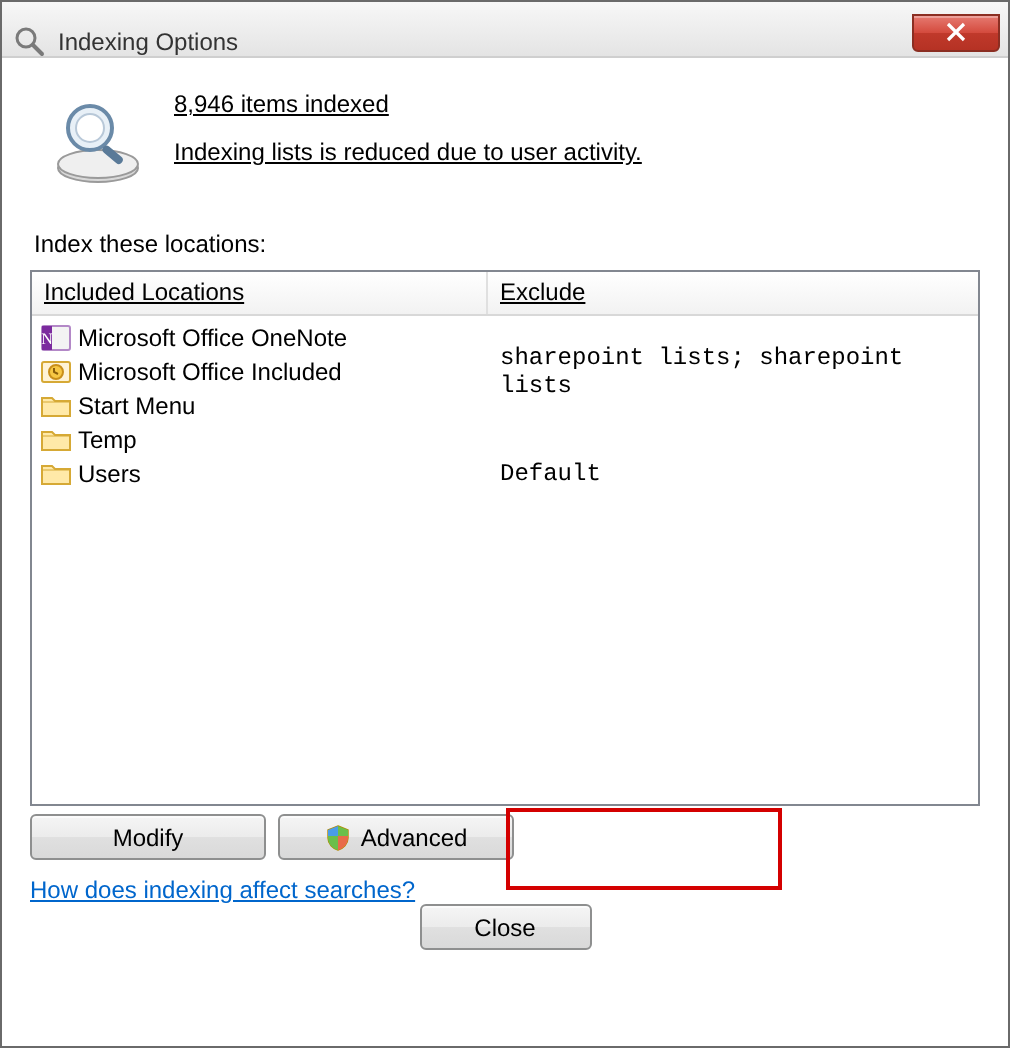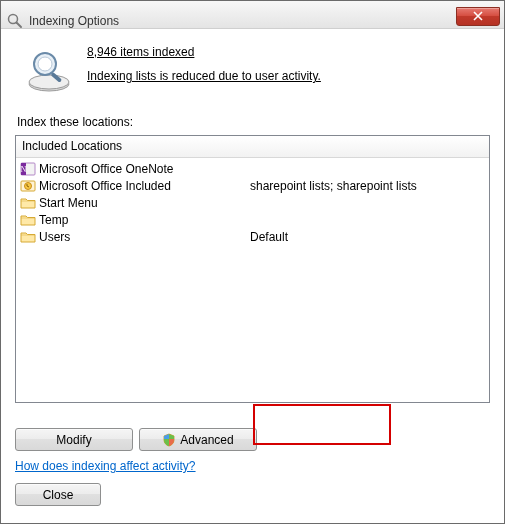--- a/index.html
+++ b/index.html
@@ -80,20 +80,21 @@
     height: 268px;
     display: flex;
     flex-direction: column;
   }
   .list-header {
     display: flex;
     background: linear-gradient(to bottom, #fff, #f2f2f2);
     border-bottom: 1px solid #d8d8d8;
     height: 22px;
     font-size: 12px;
+    text-decoration: underline;
   }
   .list-header .col {
     padding: 3px 6px;
     border-right: 1px solid #e0e0e0;
   }
   .list-header .col:last-child { border-right: none; }
   .col-inc { width: 228px; }
   .col-exc { flex: 1; }
   .list-body {
     flex: 1;
@@ -108,30 +109,31 @@
   }
   .list-row .cell-inc {
     width: 228px;
     display: flex;
     align-items: center;
     padding-left: 4px;
   }
   .list-row .cell-exc {
     flex: 1;
     padding-left: 6px;
+    font-family: Liberation Mono, monospace;
   }
   .row-icon {
     width: 16px; height: 16px;
     margin-right: 3px;
     flex-shrink: 0;
   }
   .btn-row {
     display: flex;
     gap: 6px;
-    margin-top: 25px;
+    margin-top: 4px;
   }
   .btn {
     height: 23px;
     min-width: 118px;
     background: linear-gradient(to bottom, #f5f5f5 0%, #ececec 49%, #e0e0e0 50%, #d9d9d9 100%);
     border: 1px solid #8e8f8f;
     border-radius: 3px;
     display: inline-flex;
     align-items: center;
     justify-content: center;
@@ -149,22 +151,21 @@
   }
   .help-link {
     color: #0066cc;
     text-decoration: underline;
     margin-top: 8px;
     display: inline-block;
     cursor: pointer;
   }
   .bottom-row {
     display: flex;
-    justify-content: flex-start;
-    margin-top: 10px;
+    justify-content: center;
   }
   .btn-close {
     min-width: 86px;
   }
   .rel-wrap { position: relative; }
 </style>
 </head>
 <body>
 
 <div class="window">
@@ -194,20 +195,21 @@
         <div>8,946 items indexed</div>
         <div>Indexing lists is reduced due to user activity.</div>
       </div>
     </div>
 
     <div class="locations-label">Index these locations:</div>
 
     <div class="list-box">
       <div class="list-header">
         <div class="col col-inc">Included Locations</div>
+        <div class="col col-exc">Exclude</div>
       </div>
       <div class="list-body" id="list-body">
           <div class="list-row">
             <div class="cell-inc">
               <svg class="row-icon" viewBox="0 0 16 16">
                 <rect x="1" y="2" width="14" height="12" rx="1" fill="#f3f3f3" stroke="#b388c7"></rect>
                 <rect x="1" y="2" width="5" height="12" fill="#7b2a9e"></rect>
                 <text x="3.5" y="11" font-size="8" fill="#fff" font-family="Segoe UI" text-anchor="middle">N</text>
               </svg>
               <span>Microsoft Office OneNote</span>
@@ -272,21 +274,21 @@
             <path d="M7 6 H2 V7 C2 10 4.5 12.5 7 13 Z" fill="#6bbf4a"></path>
             <path d="M7 1 L2 3 V6 H7 Z" fill="#4a9ce8"></path>
             <path d="M7 6 H12 V7 C12 10 9.5 12.5 7 13 Z" fill="#e86b4a"></path>
           </svg>
           <span>Advanced</span>
         </button>
       </div>
       <div class="pause-highlight" id="pause-highlight" style="left: 238px; top: 1px; width: 138px; height: 41px;"></div>
     </div>
 
-    <a class="help-link">How does indexing affect activity?</a>
+    <a class="help-link">How does indexing affect searches?</a>
 
     <div class="bottom-row">
       <button class="btn btn-close">
         <span>Close</span>
       </button>
     </div>
   </div>
 </div>
 
 </body></html>

